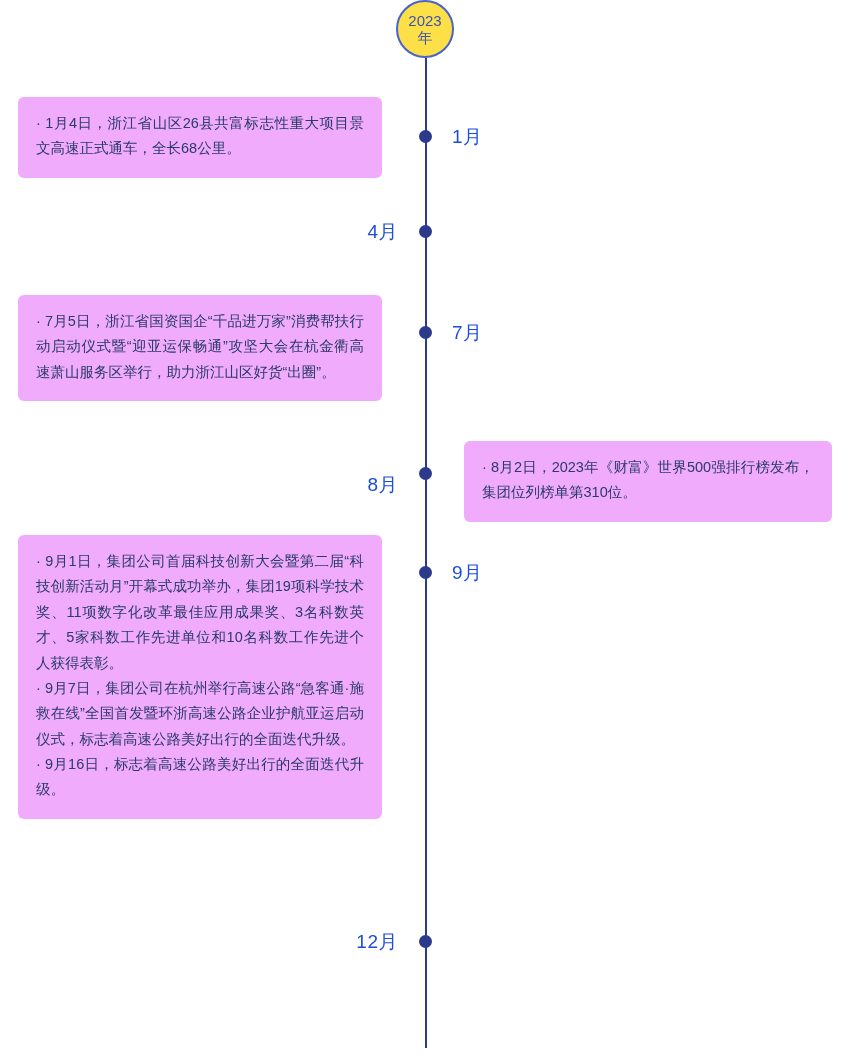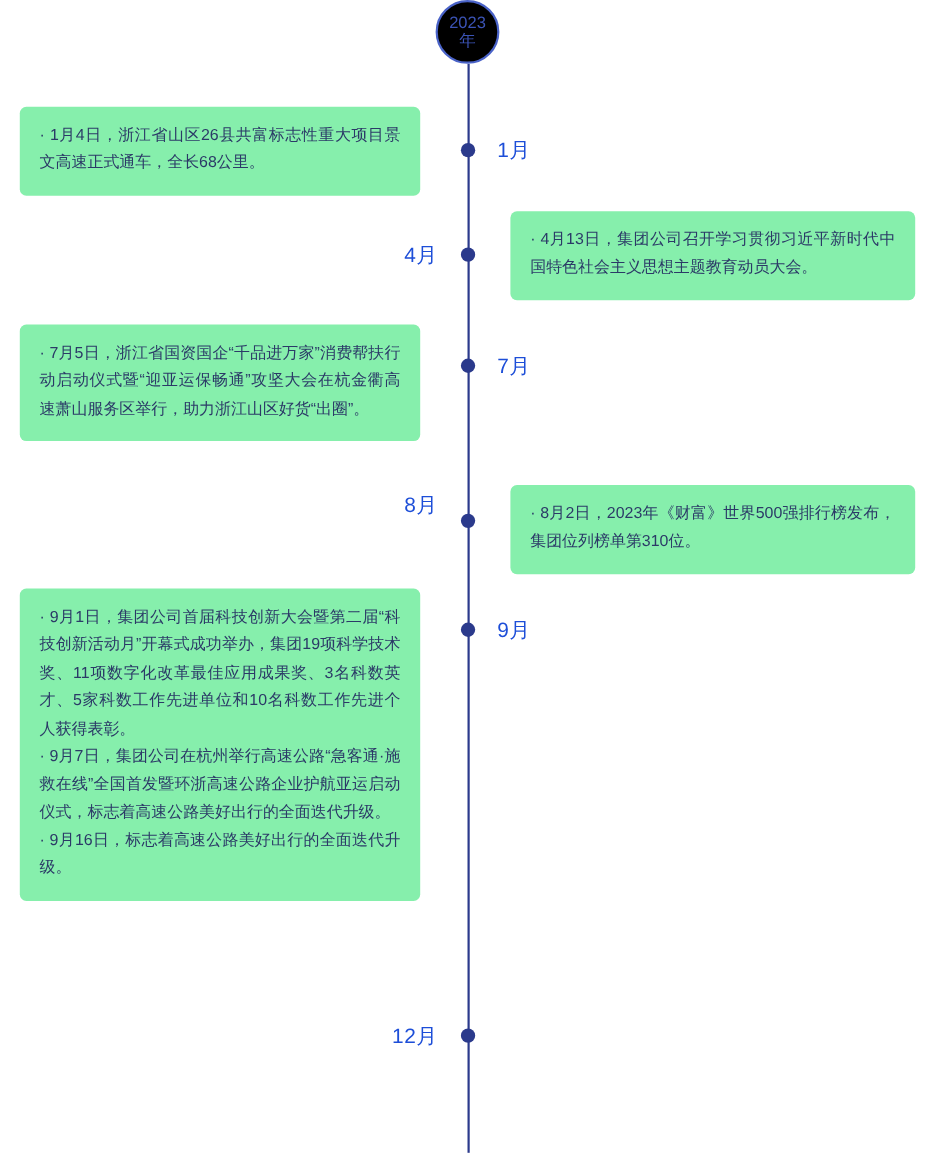--- a/index.html
+++ b/index.html
@@ -36,21 +36,21 @@
 
   
   .year-bubble {
     position: absolute;
     left: 396px;
     top: 0px;
     width: 58px;
     height: 58px;
     border-radius: 50%;
     border: 2px solid #4a63c8;
-    background: #000000;
+    background: #fde047;
     color: #3b53b5;
     font-size: 15px;
     line-height: 1.15;
     display: flex;
     flex-direction: column;
     align-items: center;
     justify-content: center;
     box-sizing: border-box;
     z-index: 3;
   }
@@ -78,21 +78,21 @@
     left: 452px;
   }
   .month-label.left {
     right: 452px;
     text-align: left;
   }
 
   
   .card {
     position: absolute;
-    background: #86efac;
+    background: #f0abfc;
     border-radius: 6px;
     padding: 14px 18px 16px 18px;
     box-sizing: border-box;
     font-size: 14.5px;
     line-height: 1.75;
     color: #2b3a67;
     text-align: justify;
   }
   .card.left {
     left: 18px;
@@ -123,32 +123,29 @@
   </div>
 
   <div class="node-dot" style="top:130px;"></div>
   <div class="month-label right" style="top:124px;">1月</div>
   <div class="card left" style="top:97px;">
     <p>· 1月4日，浙江省山区26县共富标志性重大项目景文高速正式通车，全长68公里。</p>
   </div>
 
   <div class="node-dot" style="top:225px;"></div>
   <div class="month-label left" style="top:219px;">4月</div>
-  <div class="card right" style="top:192px;">
-    <p>· 4月13日，集团公司召开学习贯彻习近平新时代中国特色社会主义思想主题教育动员大会。</p>
-  </div>
 
   <div class="node-dot" style="top:326px;"></div>
   <div class="month-label right" style="top:320px;">7月</div>
   <div class="card left" style="top:295px;">
     <p>· 7月5日，浙江省国资国企“千品进万家”消费帮扶行动启动仪式暨“迎亚运保畅通”攻坚大会在杭金衢高速萧山服务区举行，助力浙江山区好货“出圈”。</p>
   </div>
 
   <div class="node-dot" style="top:467px;"></div>
-  <div class="month-label left" style="top:446px;">8月</div>
+  <div class="month-label left" style="top:472px;">8月</div>
   <div class="card right" style="top:441px;">
     <p>· 8月2日，2023年《财富》世界500强排行榜发布，集团位列榜单第310位。</p>
   </div>
 
   <div class="node-dot" style="top:566px;"></div>
   <div class="month-label right" style="top:560px;">9月</div>
   <div class="card left" style="top:535px;">
     <p>· 9月1日，集团公司首届科技创新大会暨第二届“科技创新活动月”开幕式成功举办，集团19项科学技术奖、11项数字化改革最佳应用成果奖、3名科数英才、5家科数工作先进单位和10名科数工作先进个人获得表彰。</p>
     <p>· 9月7日，集团公司在杭州举行高速公路“急客通·施救在线”全国首发暨环浙高速公路企业护航亚运启动仪式，标志着高速公路美好出行的全面迭代升级。</p>
     <p>· 9月16日，标志着高速公路美好出行的全面迭代升级。</p>

